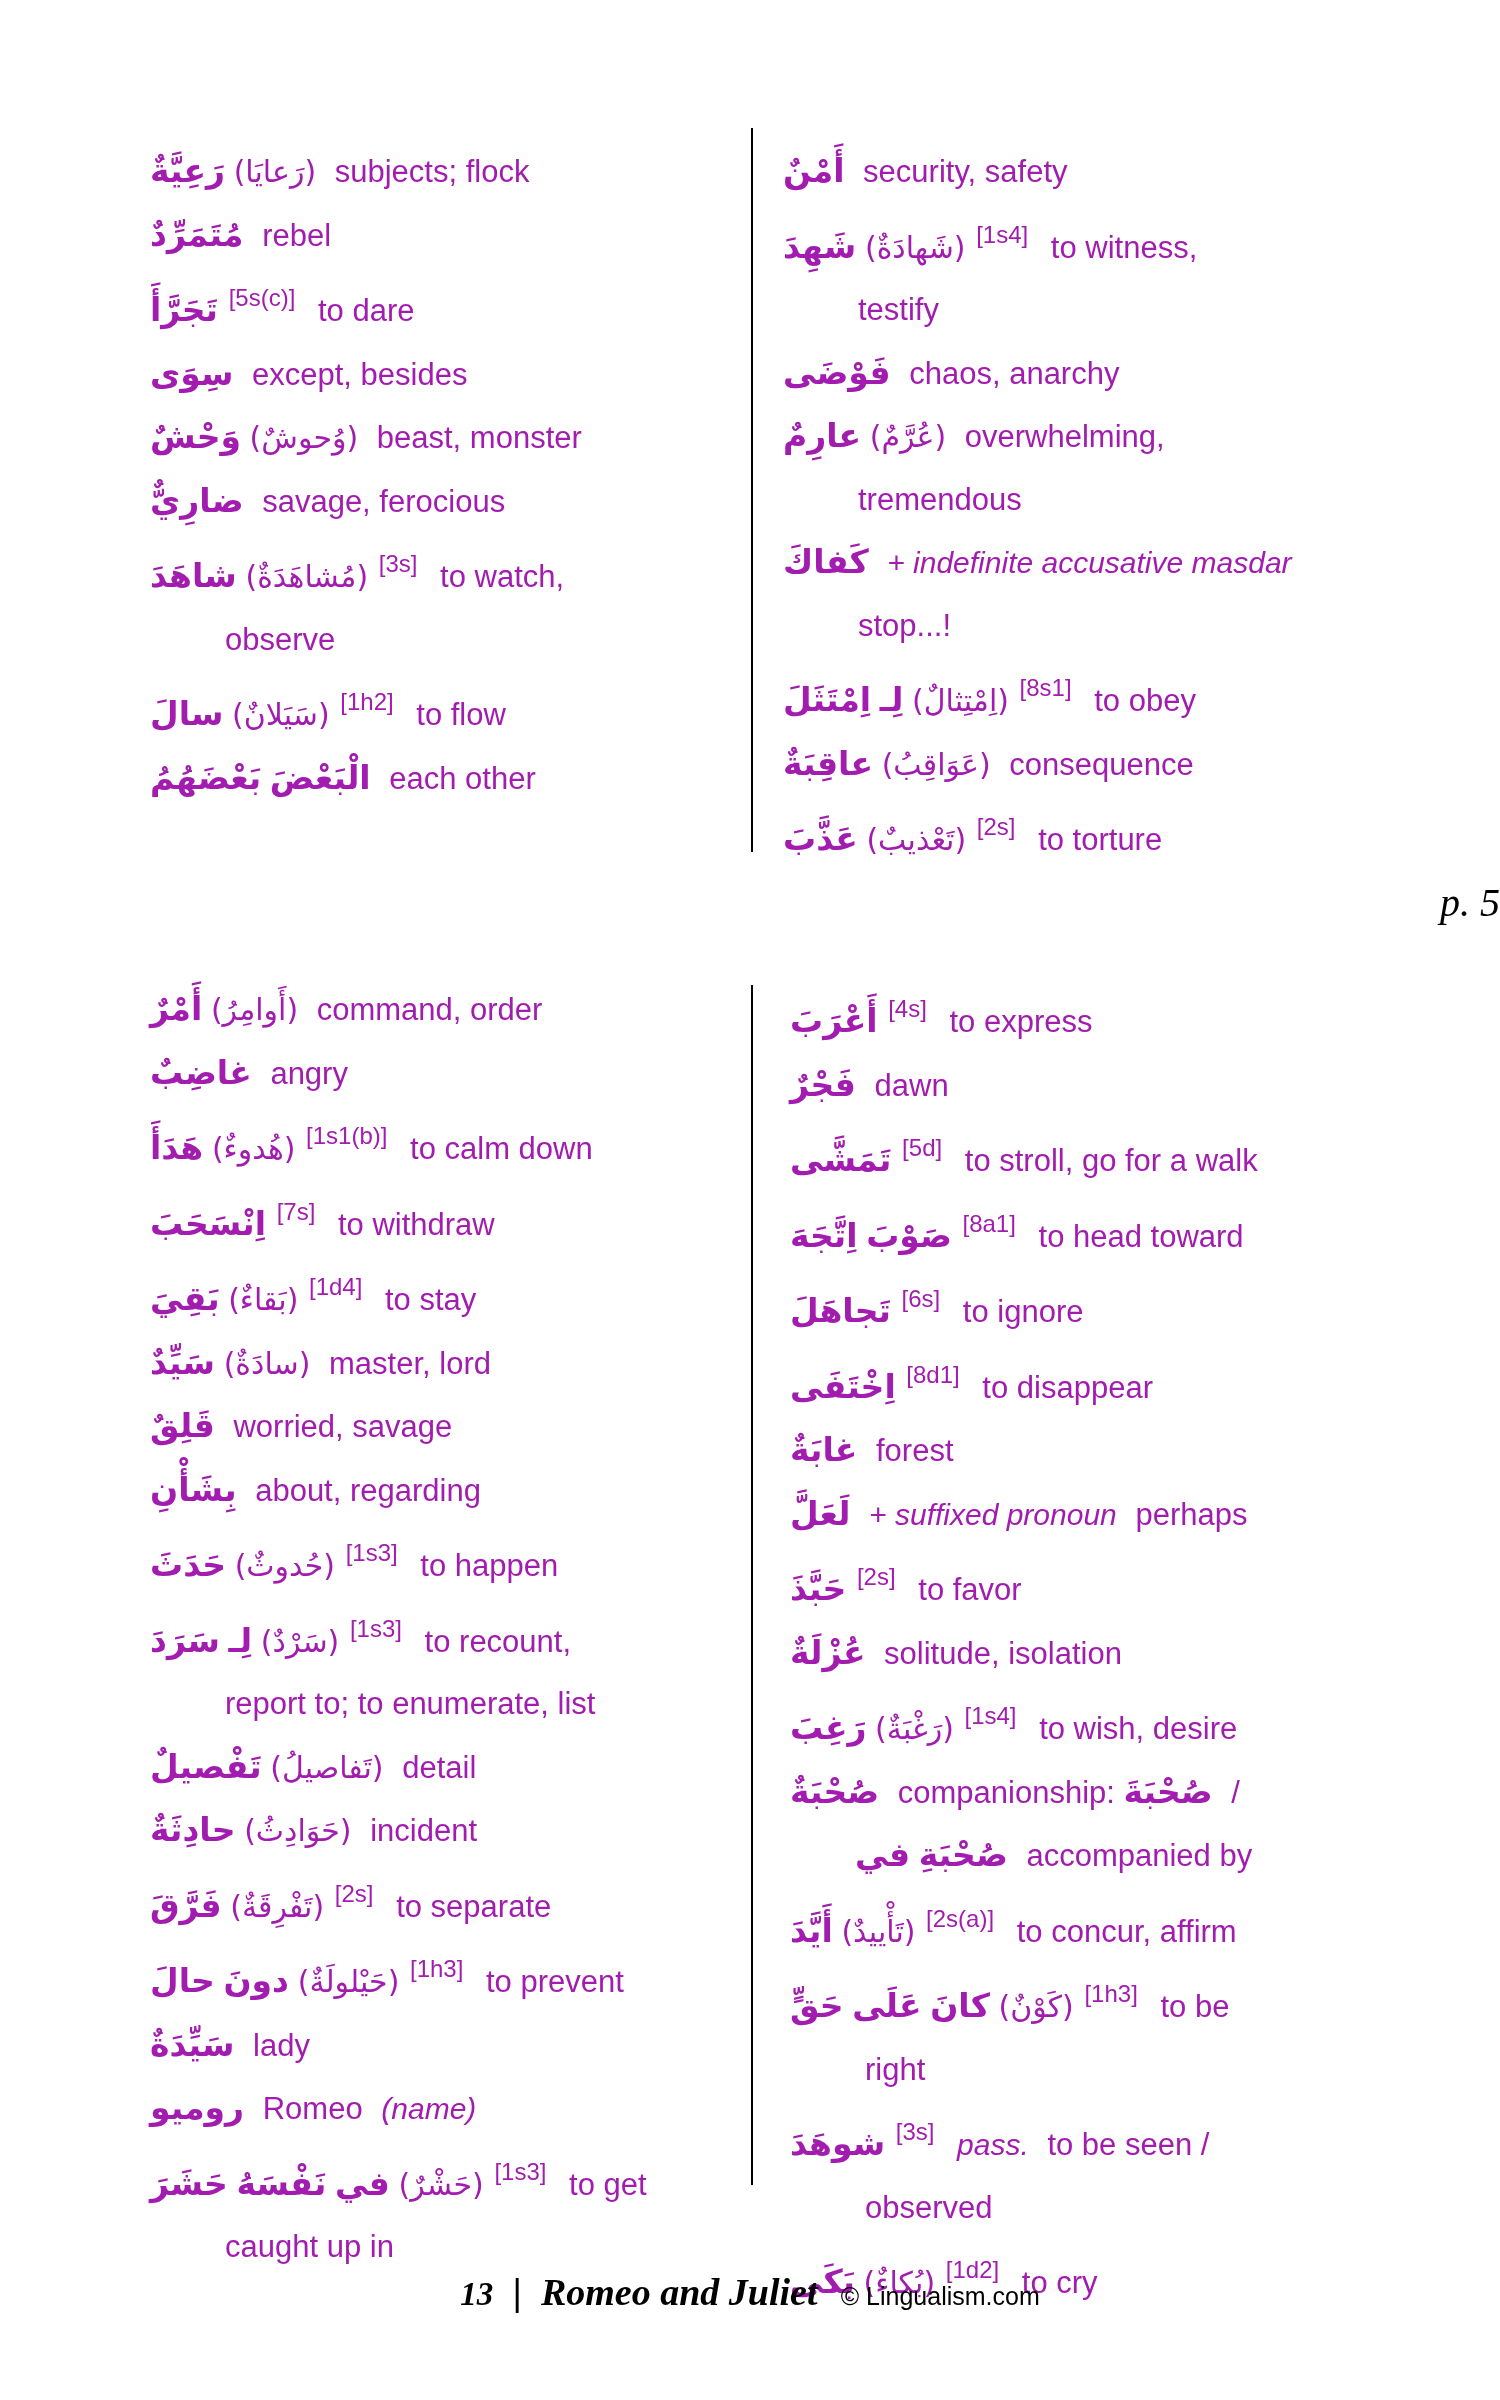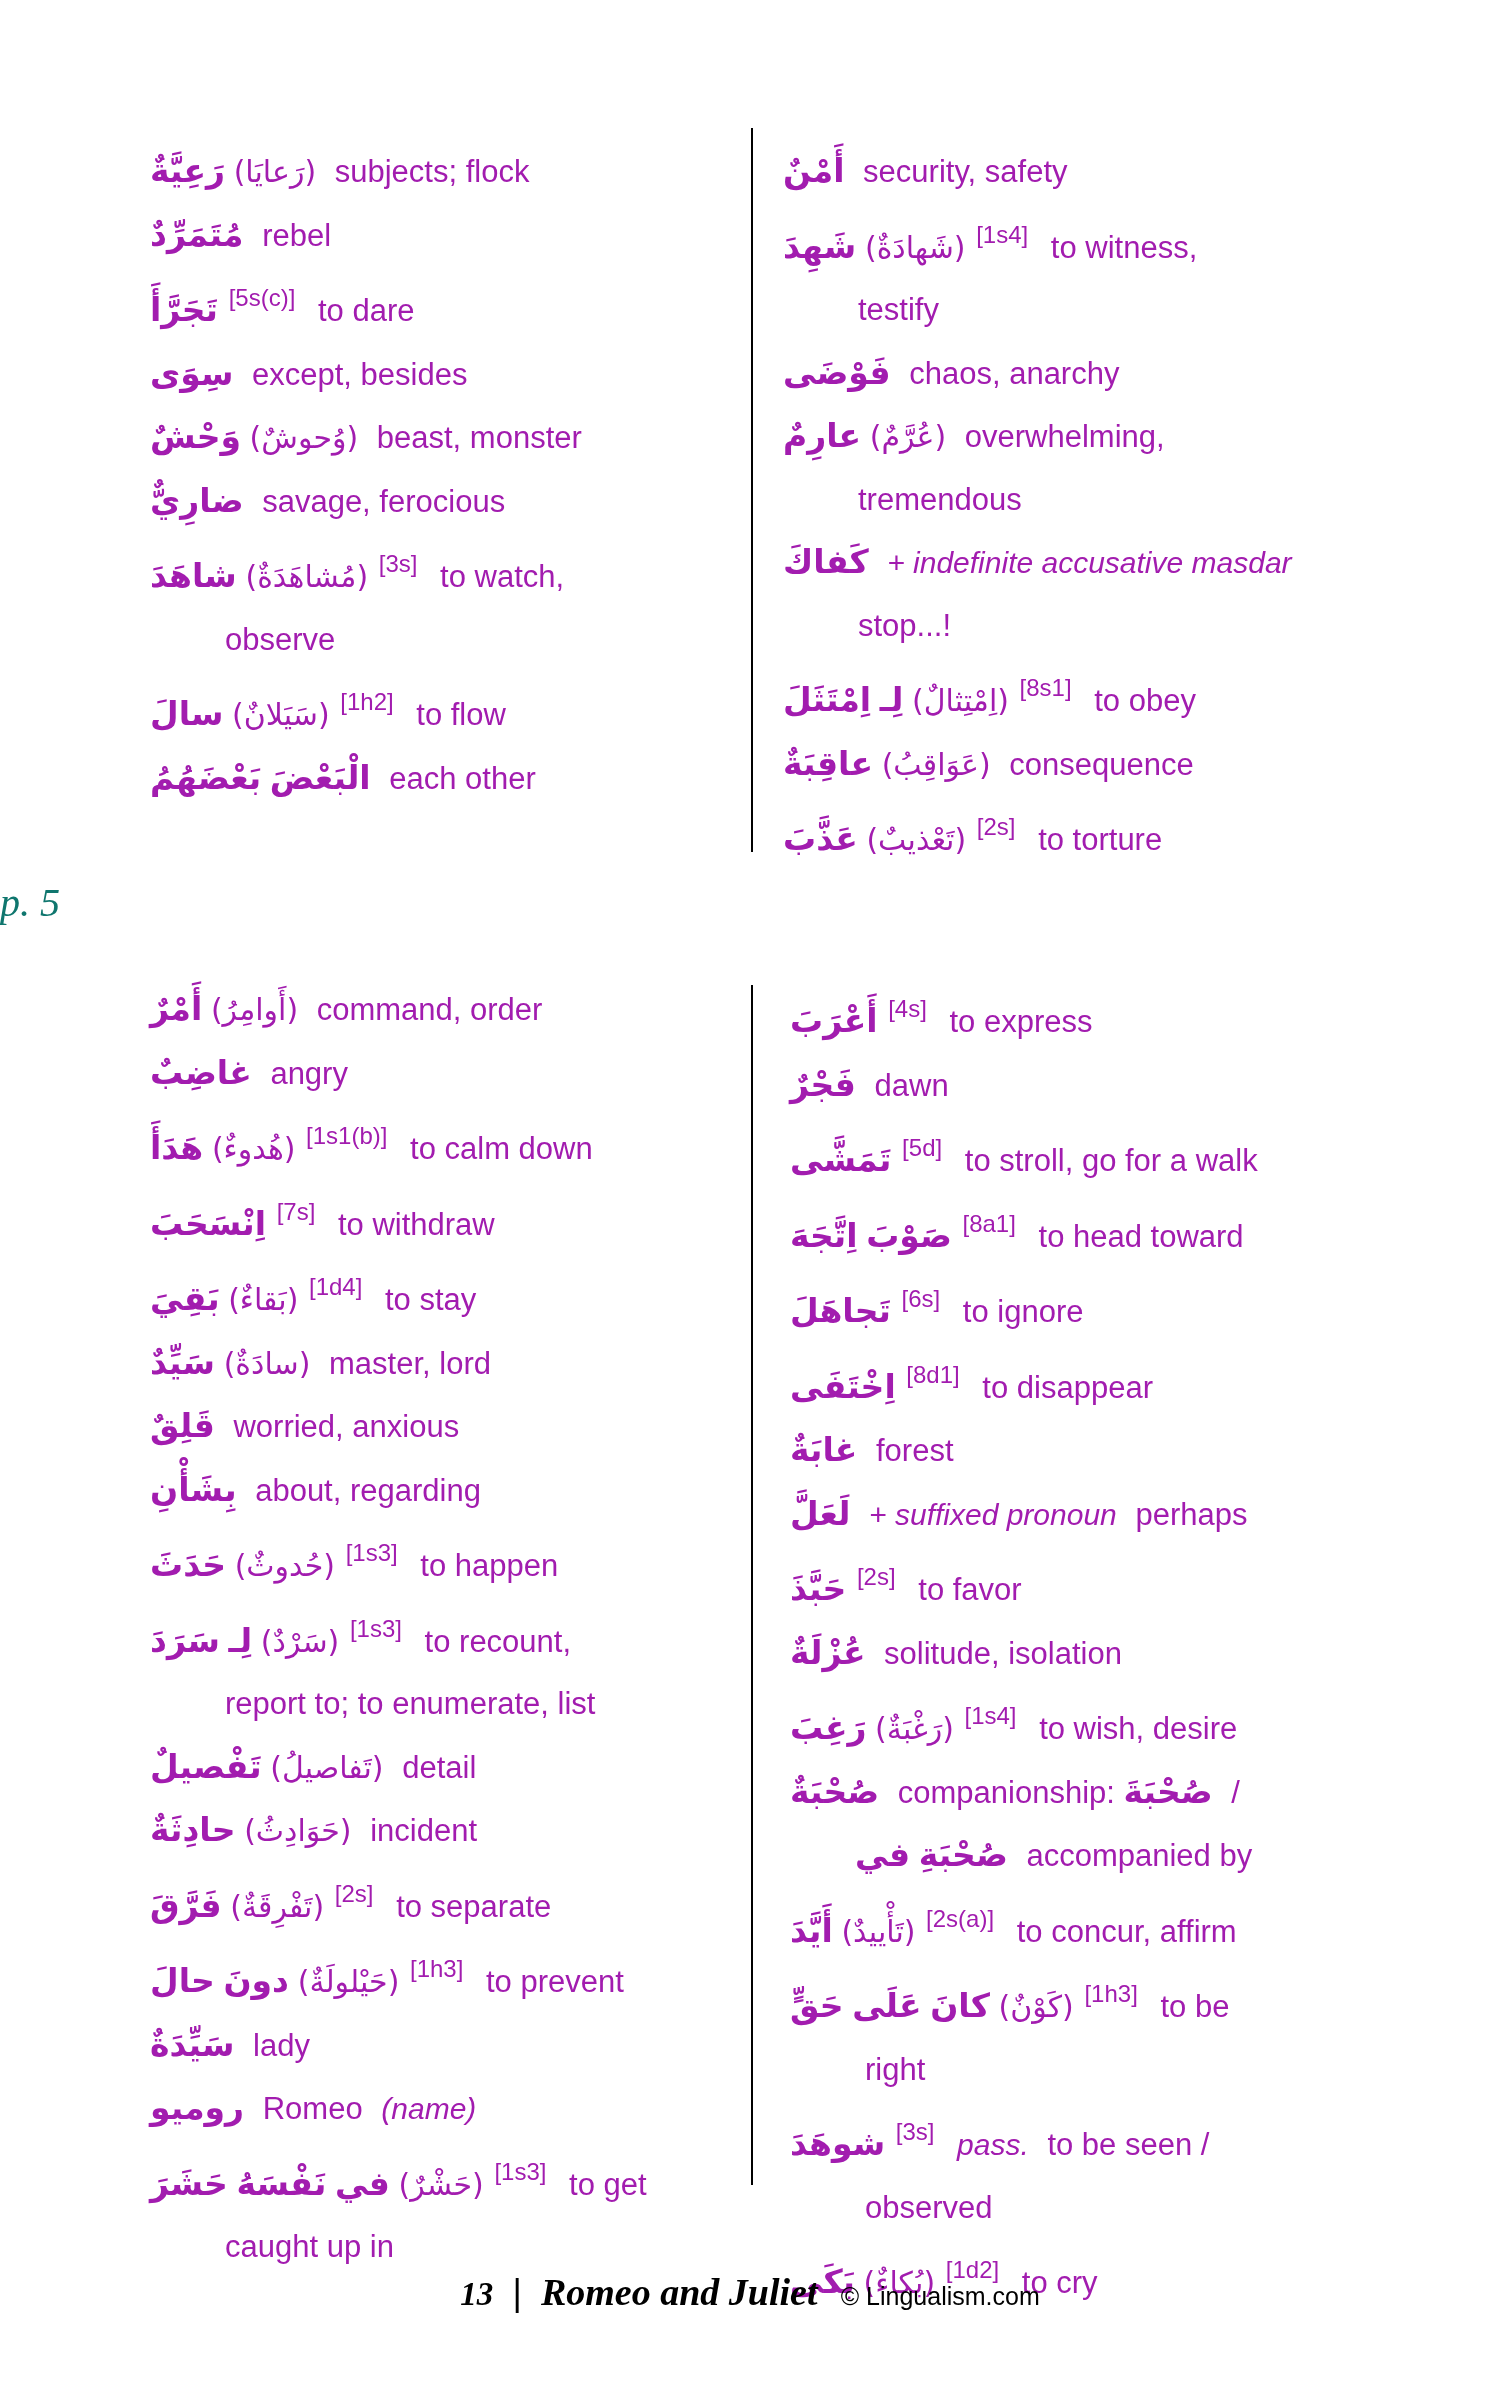--- a/index.html
+++ b/index.html
@@ -20,23 +20,23 @@
   .ar.par { font-weight:normal; font-size:30px; }
   .tag {
     display:inline-block; text-indent:0;
     font-size:24px; vertical-align:15px; margin:0 4px 0 2px;
     font-family:"Liberation Sans","DejaVu Sans",sans-serif;
   }
   .en  { margin-left:10px; }
   .note { margin-left:10px; font-style:italic; font-size:30px; }
   .divider { position:absolute; width:2px; background:#000; }
   .p5 {
-    position:absolute; left:0; top:878px; width:1500px; text-align:left;
+    position:absolute; left:0; top:878px; width:1500px; text-align:right;
     font-family:"Liberation Serif","DejaVu Serif",serif; font-style:italic;
-    font-size:40px; color:#0f766e; line-height:50px;
+    font-size:40px; color:#000000; line-height:50px;
   }
   .footer {
     position:absolute; left:0; top:2266px; width:1500px; text-align:center;
     font-size:33px; color:#000; line-height:52px;
   }
   .footer .pagenum {
     font-family:"Liberation Serif","DejaVu Serif",serif;
     font-weight:bold; font-style:italic; font-size:33px;
   }
   .footer .sep { font-weight:normal; font-size:36px; padding:0 10px; }
@@ -76,21 +76,21 @@
 
   <div class="p5">p. 5</div>
 
   <div class="col" id="s2c0" style="left:150px; top:978px; width:600px;">
       <div class="entry"><span class="ar" dir="rtl">أَمْرٌ</span> <span class="ar par" dir="rtl">(أَوامِرُ)</span> <span class="en">command, order</span> </div>
       <div class="entry"><span class="ar" dir="rtl">غاضِبٌ</span> <span class="en">angry</span> </div>
       <div class="entry"><span class="ar" dir="rtl">هَدَأَ</span> <span class="ar par" dir="rtl">(هُدوءٌ)</span> <span class="tag">[1s1(b)]</span> <span class="en">to calm down</span> </div>
       <div class="entry"><span class="ar" dir="rtl">اِنْسَحَبَ</span> <span class="tag">[7s]</span> <span class="en">to withdraw</span> </div>
       <div class="entry"><span class="ar" dir="rtl">بَقِيَ</span> <span class="ar par" dir="rtl">(بَقاءٌ)</span> <span class="tag">[1d4]</span> <span class="en">to stay</span> </div>
       <div class="entry"><span class="ar" dir="rtl">سَيِّدٌ</span> <span class="ar par" dir="rtl">(سادَةٌ)</span> <span class="en">master, lord</span> </div>
-      <div class="entry"><span class="ar" dir="rtl">قَلِقٌ</span> <span class="en">worried, anxious</span> </div>
+      <div class="entry"><span class="ar" dir="rtl">قَلِقٌ</span> <span class="en">worried, savage</span> </div>
       <div class="entry"><span class="ar" dir="rtl">بِشَأْنِ</span> <span class="en">about, regarding</span> </div>
       <div class="entry"><span class="ar" dir="rtl">حَدَثَ</span> <span class="ar par" dir="rtl">(حُدوثٌ)</span> <span class="tag">[1s3]</span> <span class="en">to happen</span> </div>
       <div class="entry"><span class="ar" dir="rtl">سَرَدَ</span> <span class="ar" dir="rtl">لِـ</span> <span class="ar par" dir="rtl">(سَرْدٌ)</span> <span class="tag">[1s3]</span> <span class="en">to recount,</span> <br><span class="en">report to; to enumerate, list</span> </div>
       <div class="entry"><span class="ar" dir="rtl">تَفْصيلٌ</span> <span class="ar par" dir="rtl">(تَفاصيلُ)</span> <span class="en">detail</span> </div>
       <div class="entry"><span class="ar" dir="rtl">حادِثَةٌ</span> <span class="ar par" dir="rtl">(حَوَادِثُ)</span> <span class="en">incident</span> </div>
       <div class="entry"><span class="ar" dir="rtl">فَرَّقَ</span> <span class="ar par" dir="rtl">(تَفْرِقَةٌ)</span> <span class="tag">[2s]</span> <span class="en">to separate</span> </div>
       <div class="entry"><span class="ar" dir="rtl">حالَ</span> <span class="ar" dir="rtl">دونَ</span> <span class="ar par" dir="rtl">(حَيْلولَةٌ)</span> <span class="tag">[1h3]</span> <span class="en">to prevent</span> </div>
       <div class="entry"><span class="ar" dir="rtl">سَيِّدَةٌ</span> <span class="en">lady</span> </div>
       <div class="entry"><span class="ar" dir="rtl">روميو</span> <span class="en">Romeo</span> <span class="note">(name)</span> </div>
       <div class="entry"><span class="ar" dir="rtl">حَشَرَ</span> <span class="ar" dir="rtl">نَفْسَهُ</span> <span class="ar" dir="rtl">في</span> <span class="ar par" dir="rtl">(حَشْرٌ)</span> <span class="tag">[1s3]</span> <span class="en">to get</span> <br><span class="en">caught up in</span> </div>

